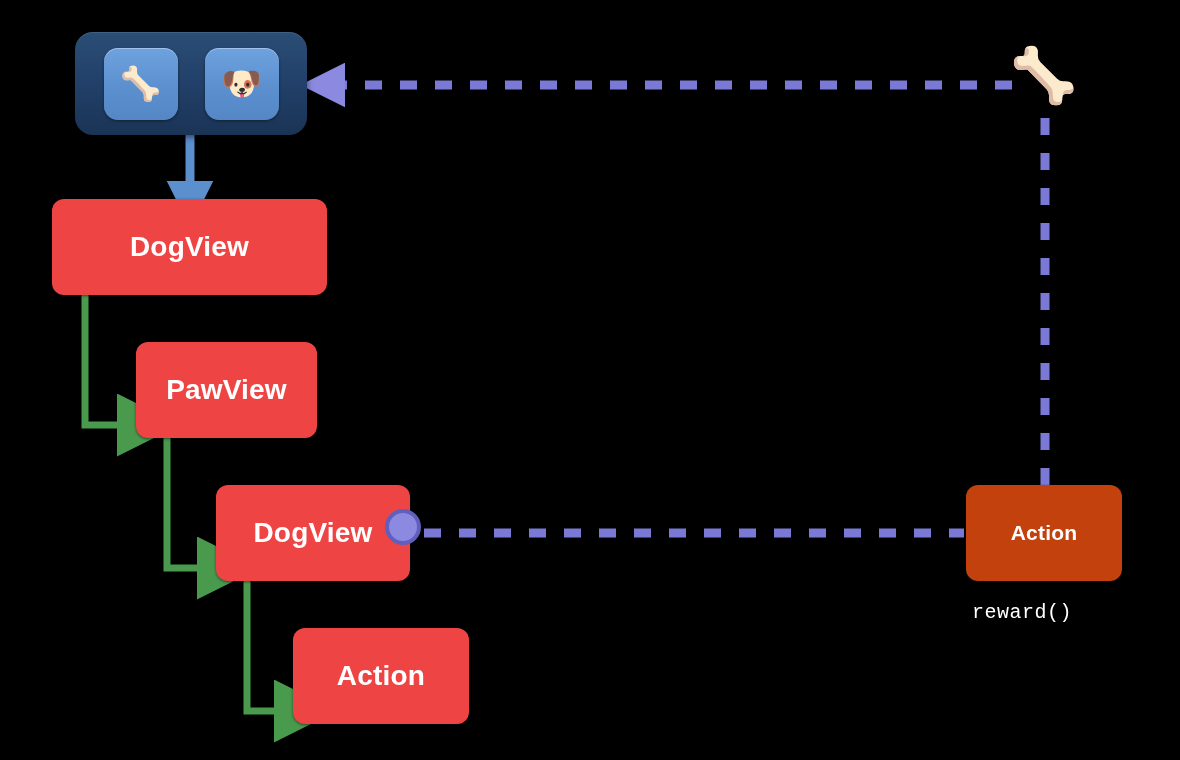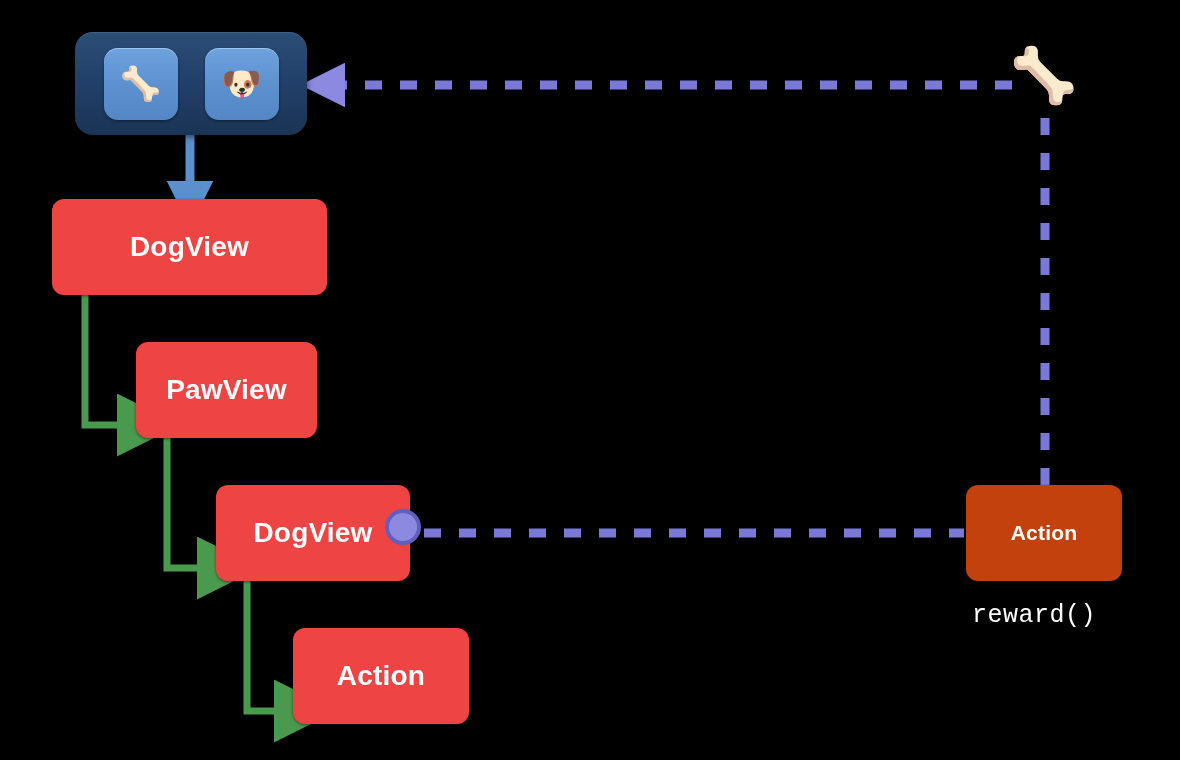--- a/index.html
+++ b/index.html
@@ -117,21 +117,21 @@
     transform: rotate(0deg);
   }
 
   
   .code-label {
     position: absolute;
     left: 972px;
     top: 601px;
     color: #ffffff;
     font-family: "Liberation Mono", "DejaVu Sans Mono", monospace;
-    font-size: 25px;
+    font-size: 20px;
     letter-spacing: 0.5px;
     white-space: nowrap;
     user-select: none;
   }
 </style>
 </head>
 <body>
 
 <div id="stage">
 

